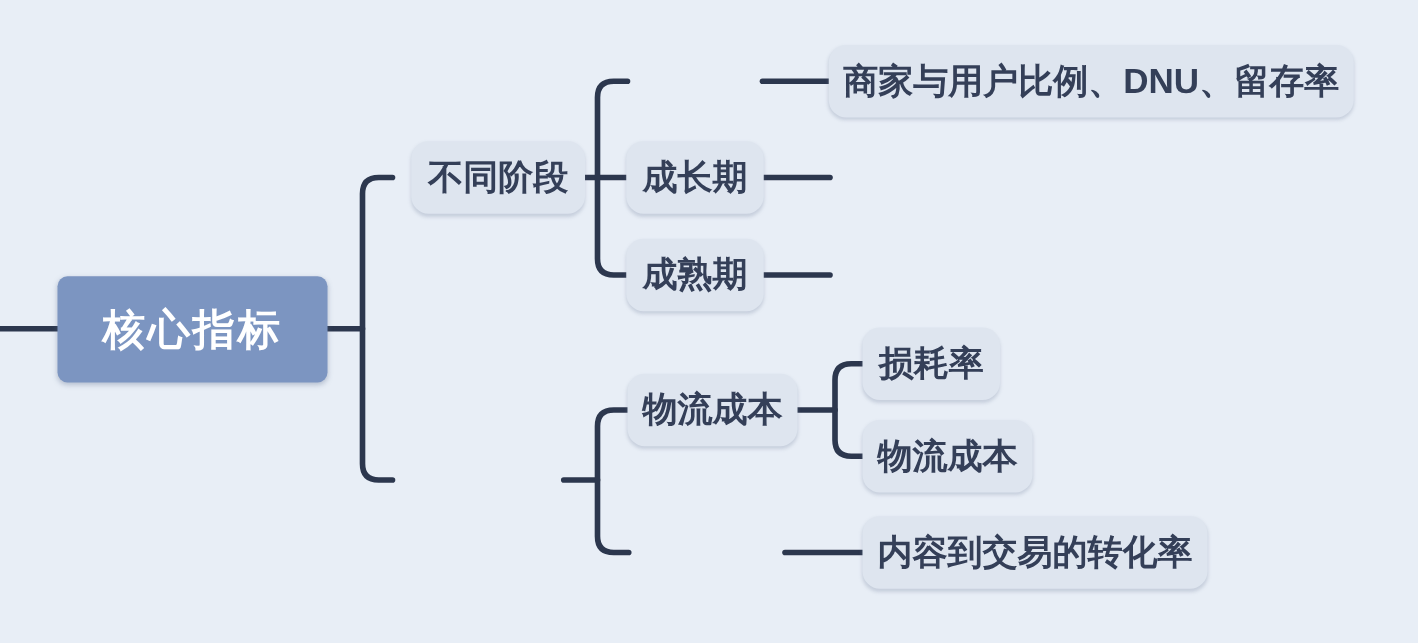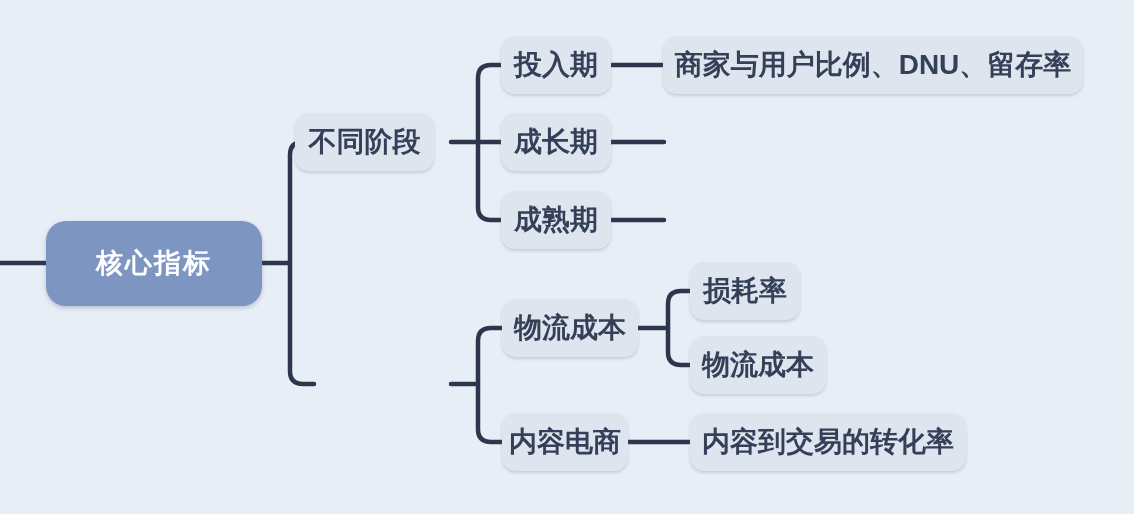--- a/index.html
+++ b/index.html
@@ -41,22 +41,22 @@
     font-weight:700;
     border-radius:14px;
     white-space:nowrap;
     box-shadow:0 2px 3px rgba(110,125,155,0.28);
     cursor:default;
     line-height:1;
   }
   .node.root{
     background:var(--root-node-bg);
     color:var(--root-node-text);
-    font-size:27px;
-    border-radius:20px;
+    font-size:34px;
+    border-radius:8px;
     letter-spacing:2px;
     box-shadow:0 2px 4px rgba(90,105,140,0.35);
   }
 </style>
 </head>
 <body>
 
 <div class="canvas">
 
   <svg class="edges" viewBox="0 0 1134 514" xmlns="http://www.w3.org/2000/svg">
@@ -70,30 +70,28 @@
     <path d="M 610 220 H 664"></path>
     <path d="M 451 384 H 478"></path>
     <path d="M 503 328 H 491 Q 478 328 478 341 V 429 Q 478 442 491 442 H 503"></path>
     <path d="M 637 328 H 668"></path>
     <path d="M 691 291 H 681 Q 668 291 668 304 V 352 Q 668 365 681 365 H 691"></path>
     <path d="M 628 442 H 691"></path>
   </svg>
 
   <div class="node root" style="left:46px;top:221px;width:216px;height:85px;">核心指标</div>
 
-  <div class="node" style="left:295px;top:113px;width:139px;height:58px;">不同阶段</div>
+  <div class="node" style="left:329px;top:113px;width:139px;height:58px;">不同阶段</div>
 
-  <div class="node" style="left:501px;top:36px;width:110px;height:58px;">投入期</div>
   <div class="node" style="left:663px;top:36px;width:420px;height:58px;">商家与用户比例、DNU、留存率</div>
 
   <div class="node" style="left:501px;top:113px;width:110px;height:58px;text-align:center;">成长期</div>
 
   <div class="node" style="left:501px;top:191px;width:110px;height:58px;">成熟期</div>
 
 
   <div class="node" style="left:502px;top:299px;width:136px;height:58px;">物流成本</div>
   <div class="node" style="left:690px;top:262px;width:110px;height:58px;">损耗率</div>
   <div class="node" style="left:690px;top:336px;width:136px;height:58px;">物流成本</div>
 
-  <div class="node" style="left:502px;top:413px;width:126px;height:58px;">内容电商</div>
   <div class="node" style="left:690px;top:413px;width:276px;height:58px;">内容到交易的转化率</div>
 
 </div>
 
 </body></html>

